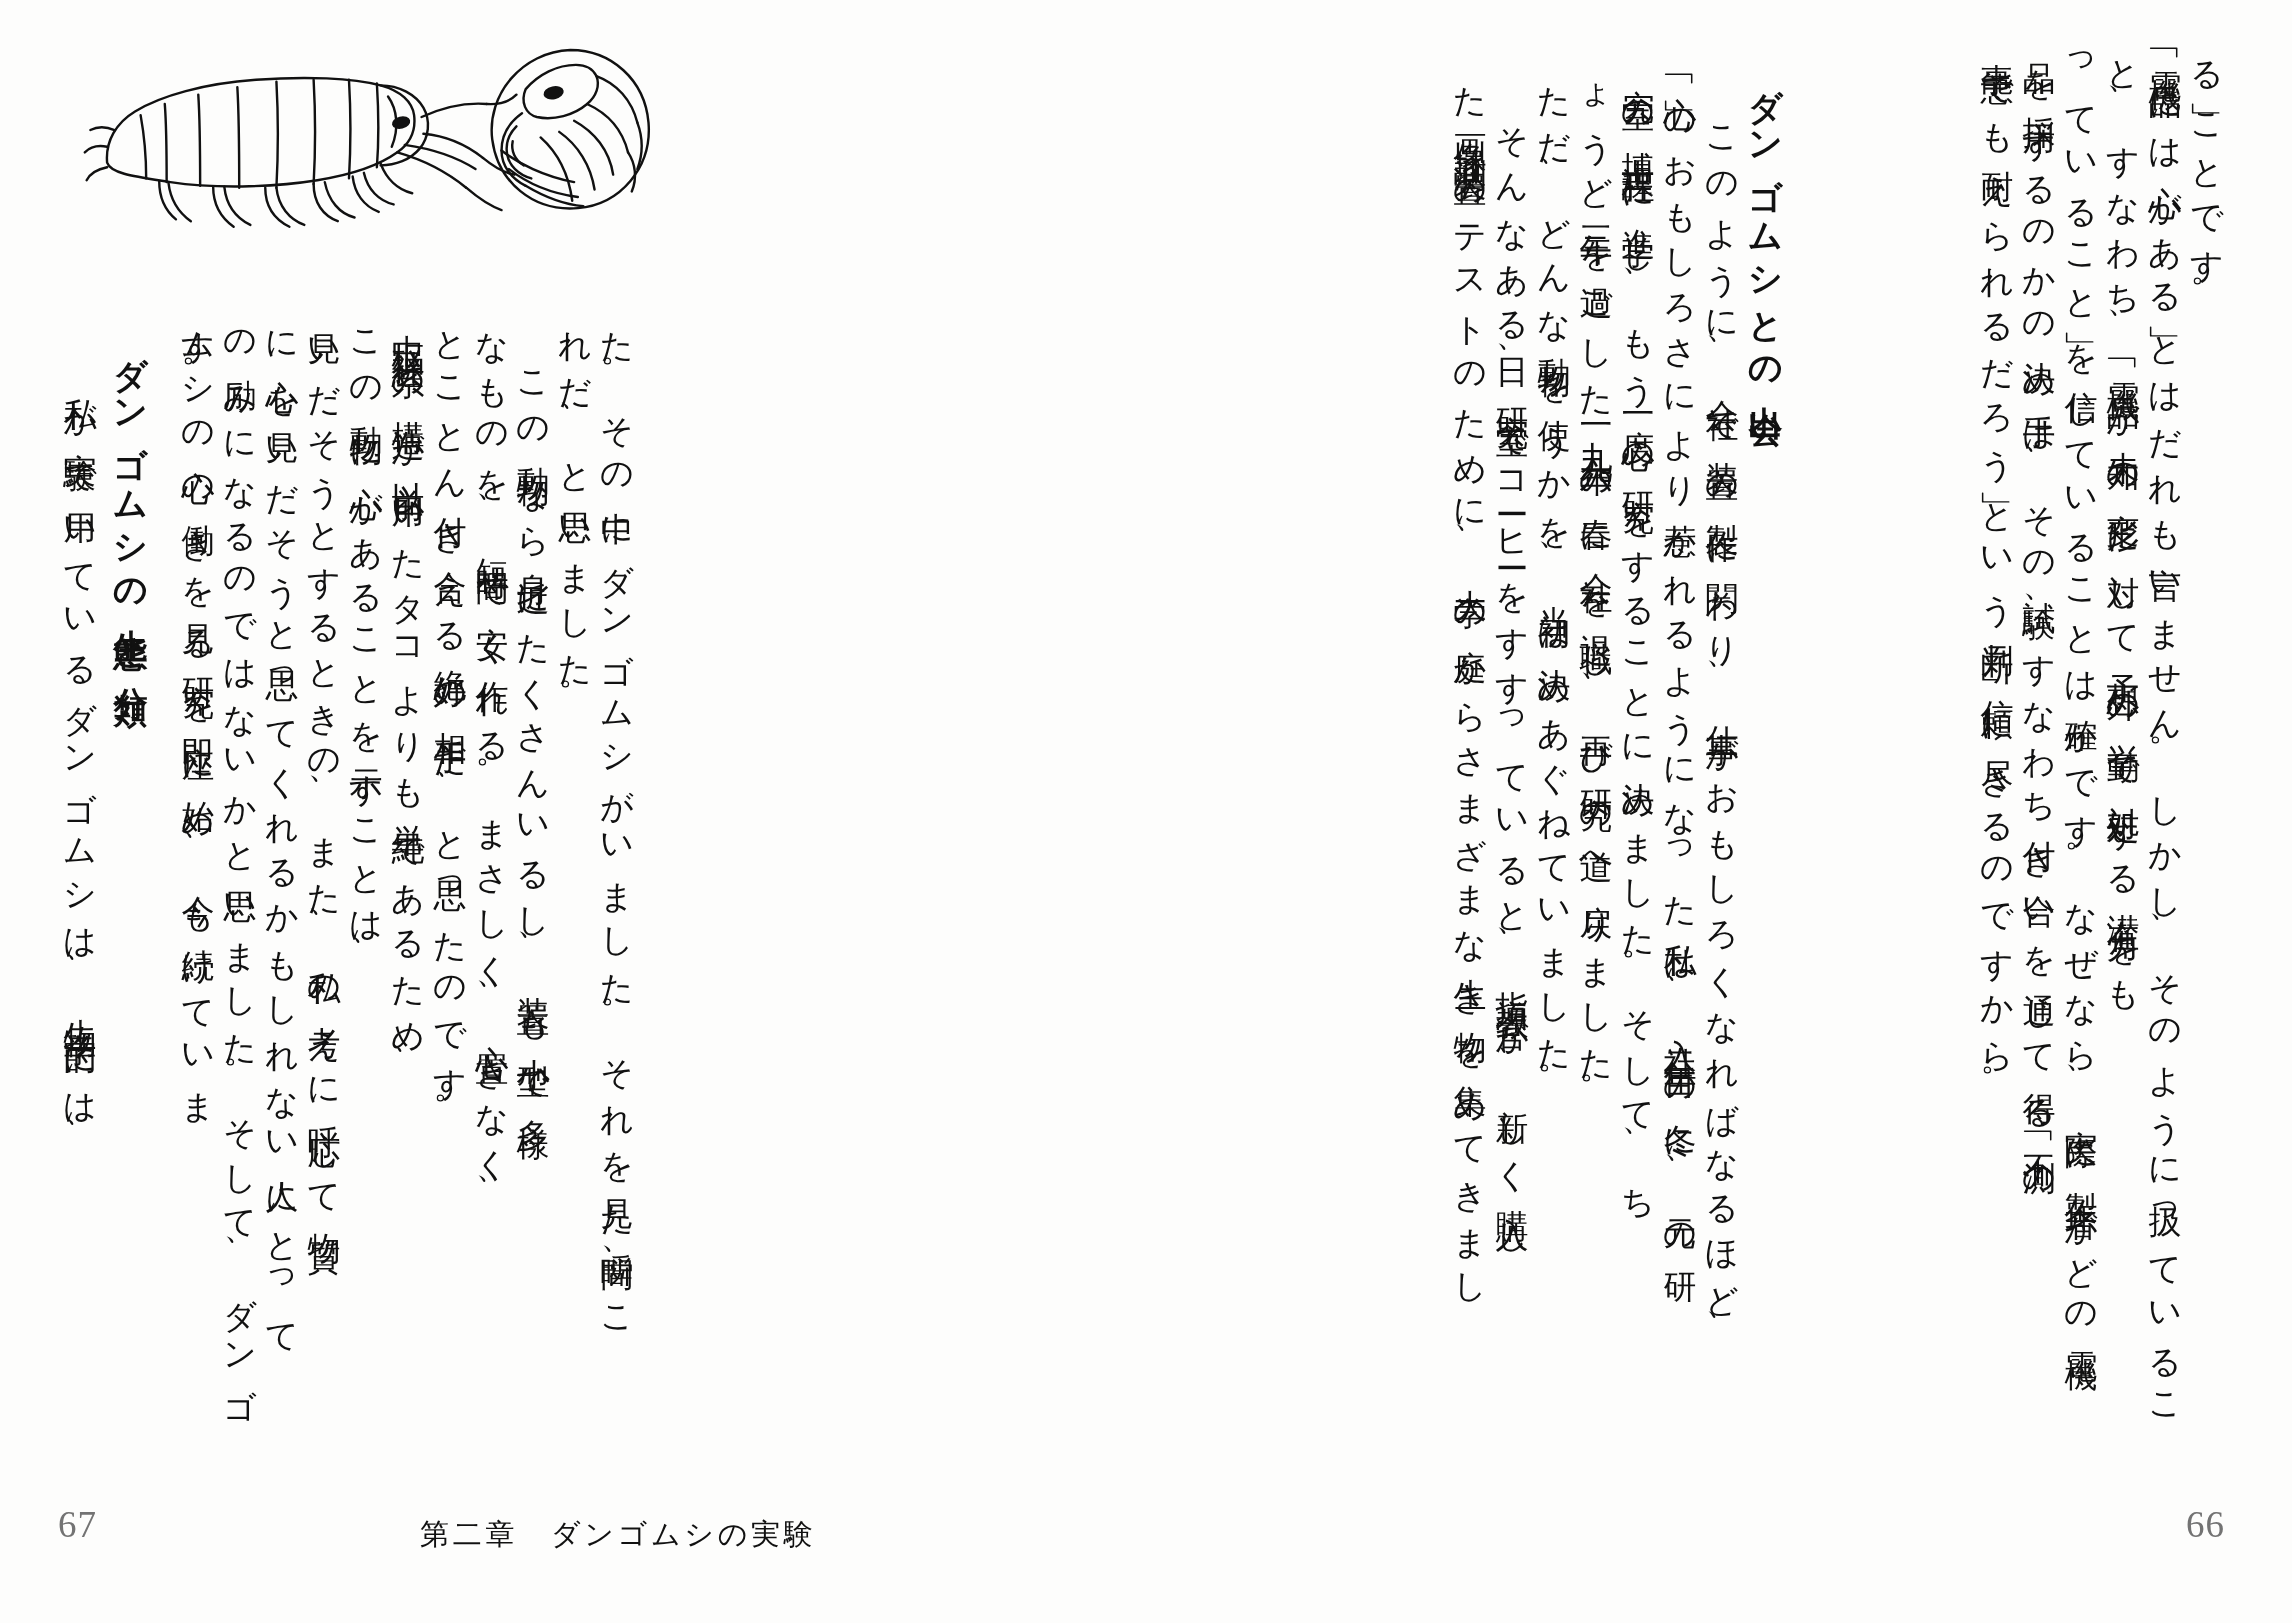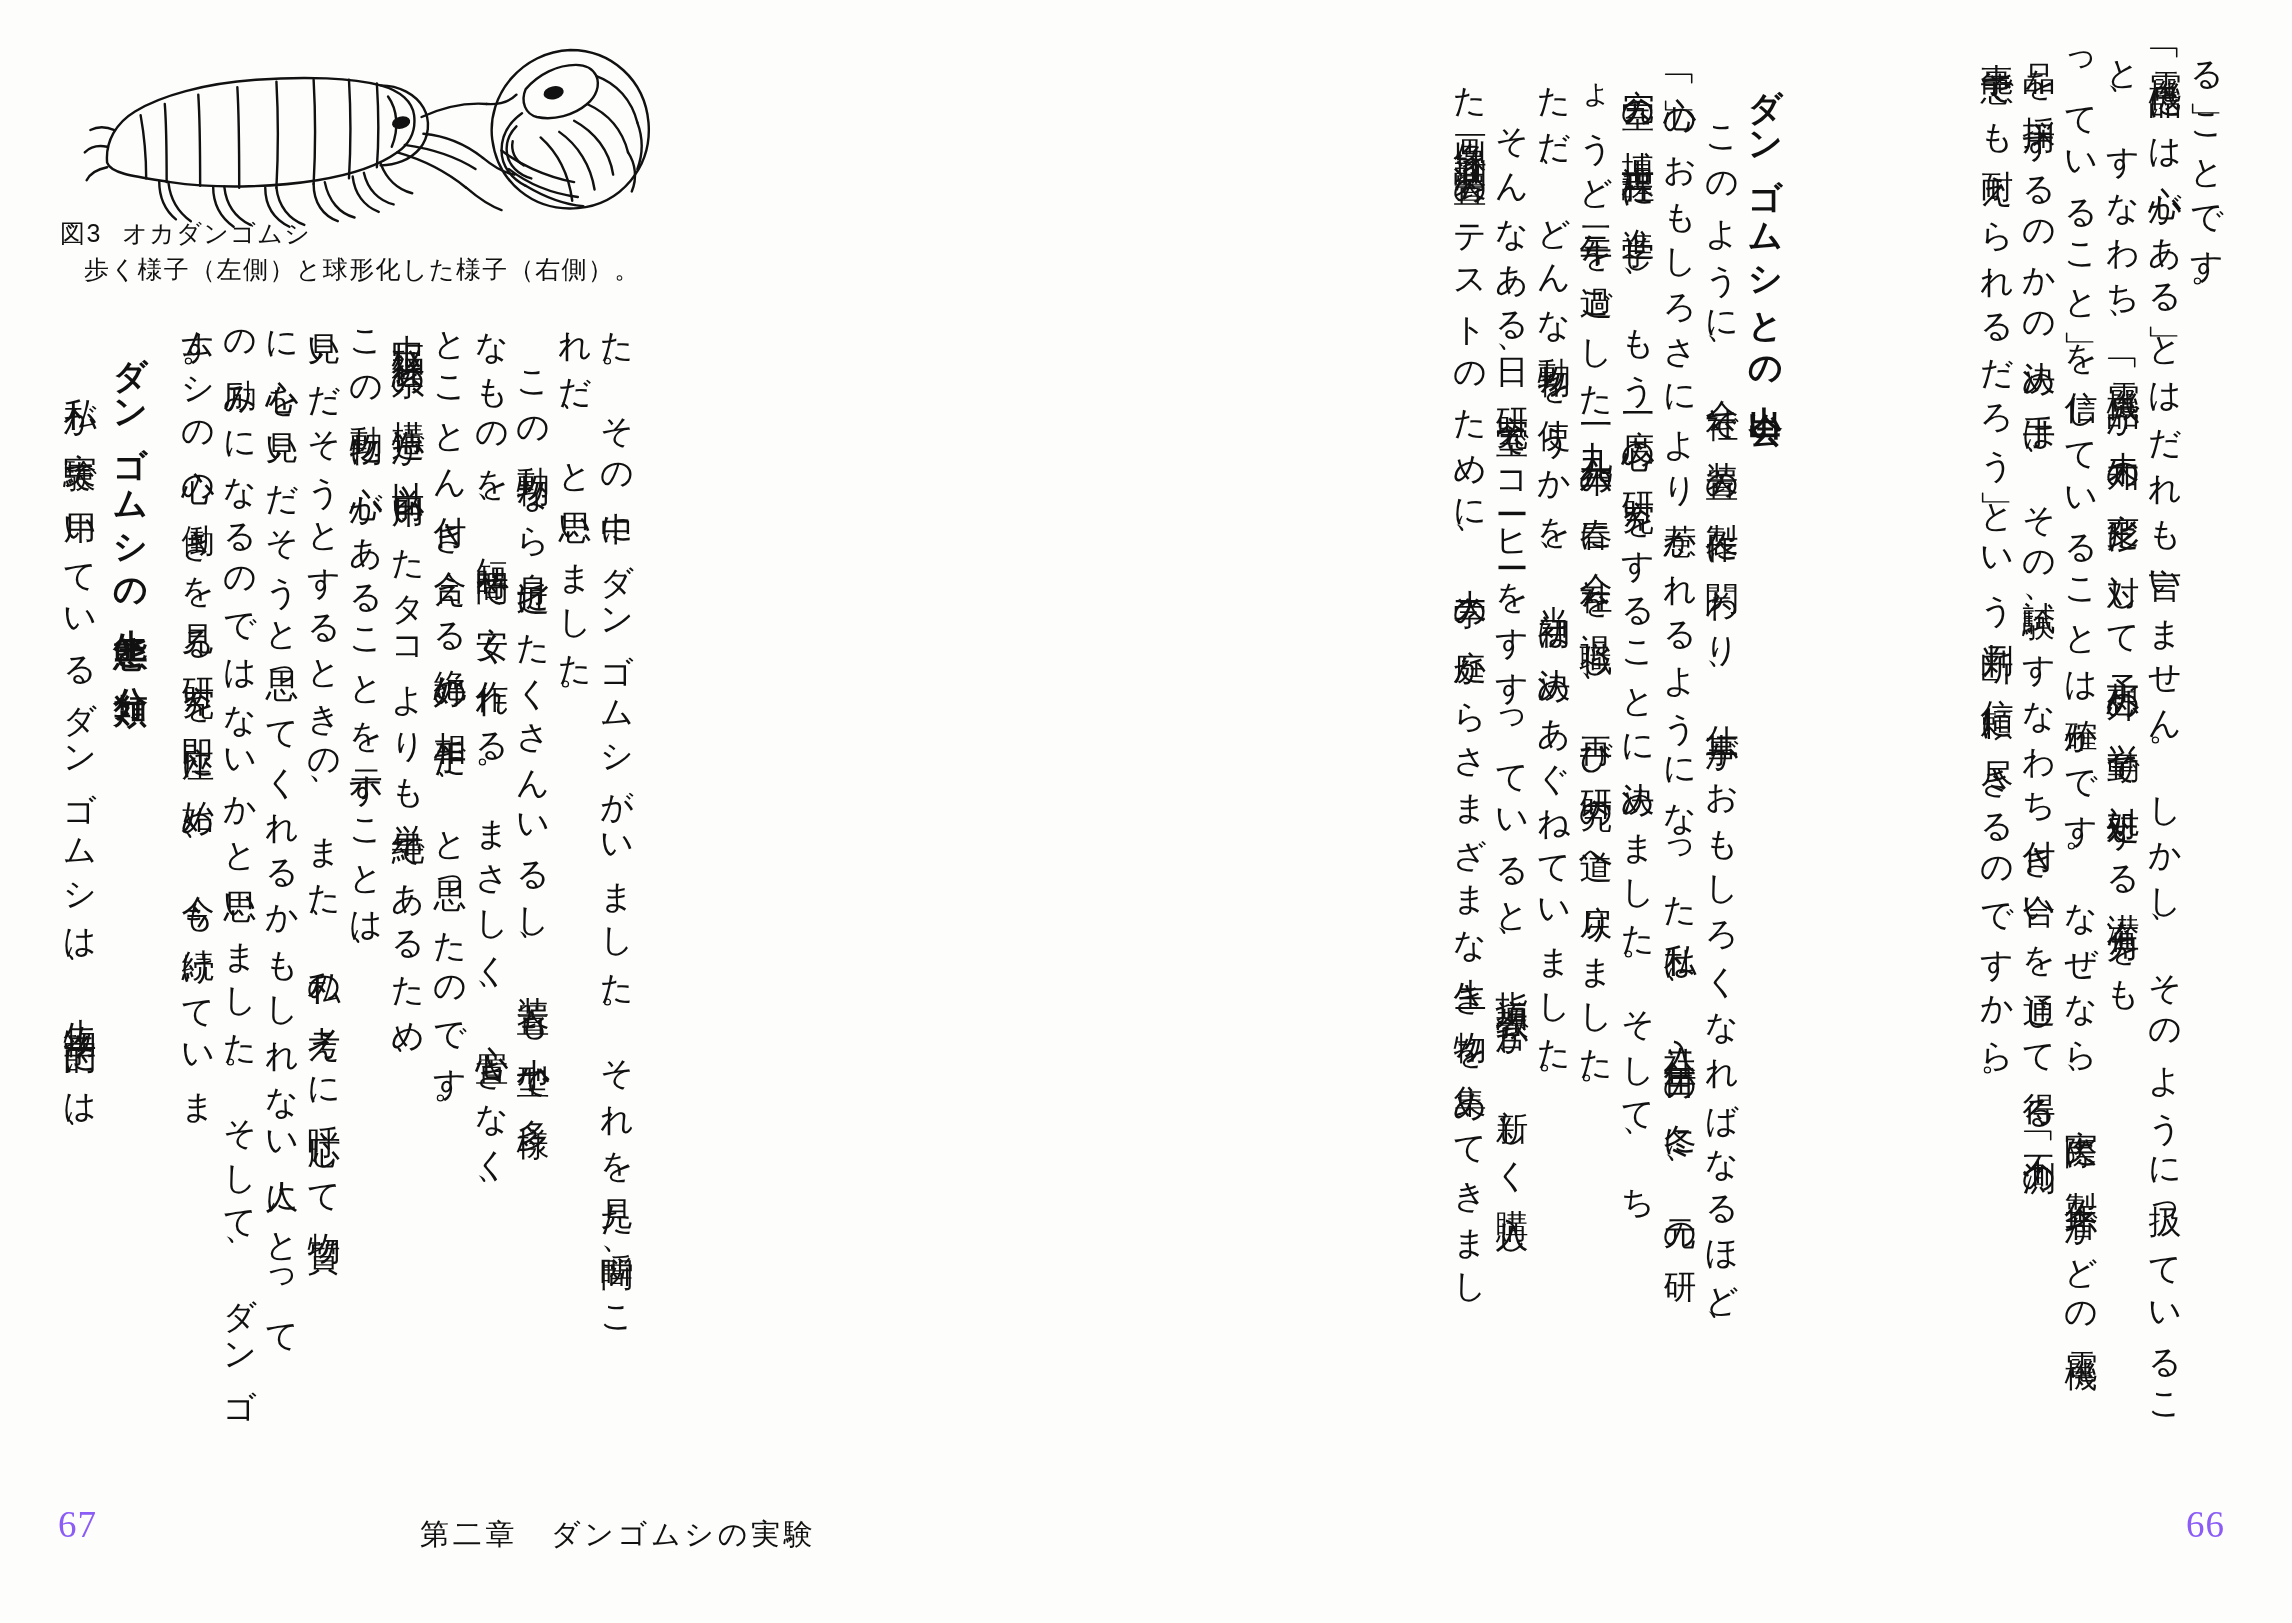--- a/index.html
+++ b/index.html
@@ -34,21 +34,21 @@
     font-weight: 700;
     font-family: "Liberation Sans", "DejaVu Sans", sans-serif;
     letter-spacing: 6.5px;
   }
 
   
   .folio {
     position: absolute;
     font-family: "Liberation Serif", "DejaVu Serif", serif;
     font-size: 37px;
-    color: #8b5cf6;
+    color: #737373;
     letter-spacing: 0.9px;
   }
   .runhead {
     position: absolute;
     font-family: "Liberation Serif", "DejaVu Serif", serif;
     font-size: 29px;
     letter-spacing: 3.7px;
     color: #111;
     white-space: nowrap;
   }
@@ -170,24 +170,20 @@
         <path d="M22 122 C40 136 68 150 100 156"></path>
         <path d="M30 142 C48 156 74 168 104 172"></path>
         <path d="M48 160 C68 172 88 180 110 182"></path>
 
         <path d="M168 92 C174 108 174 126 168 142"></path>
         <path d="M158 124 C166 136 168 152 162 166"></path>
       </g>
     </svg>
   </div>
 
-  <div class="fig-caption">
-    <span>図3</span><span class="cap-gap"></span><span>オカダンゴムシ</span>
-    <span class="cap-line2">歩く様子（左側）と球形化した様子（右側）。</span>
-  </div>
 
   <div class="vcol bold" style="left:114px; top:331px; height:326px; font-size:34px;">ダンゴムシの生態と分類</div>
 
   <div class="vcol" style="left:600px; top:308px; height:606px;">た。その中にダンゴムシがいました。それを見た瞬間、こ</div>
   <div class="vcol" style="left:558px; top:308px; height:606px;">れだ、と思いました。</div>
   <div class="vcol" style="left:516px; top:308px; height:606px;">　この動物なら身近にたくさんいるし、装置も小型で多様</div>
   <div class="vcol" style="left:475px; top:308px; height:606px;">なものを、短時間で安く作れる。まさしく、心置きなく、</div>
   <div class="vcol" style="left:433px; top:308px; height:606px;">とことん付き合える絶好の相手だ、と思ったのです。</div>
   <div class="vcol" style="left:391px; top:308px; height:606px;">中枢神経系の構造が以前用いたタコよりも単純であるため、</div>
   <div class="vcol" style="left:349px; top:308px; height:606px;">この動物に心があることを示すことは、</div>

